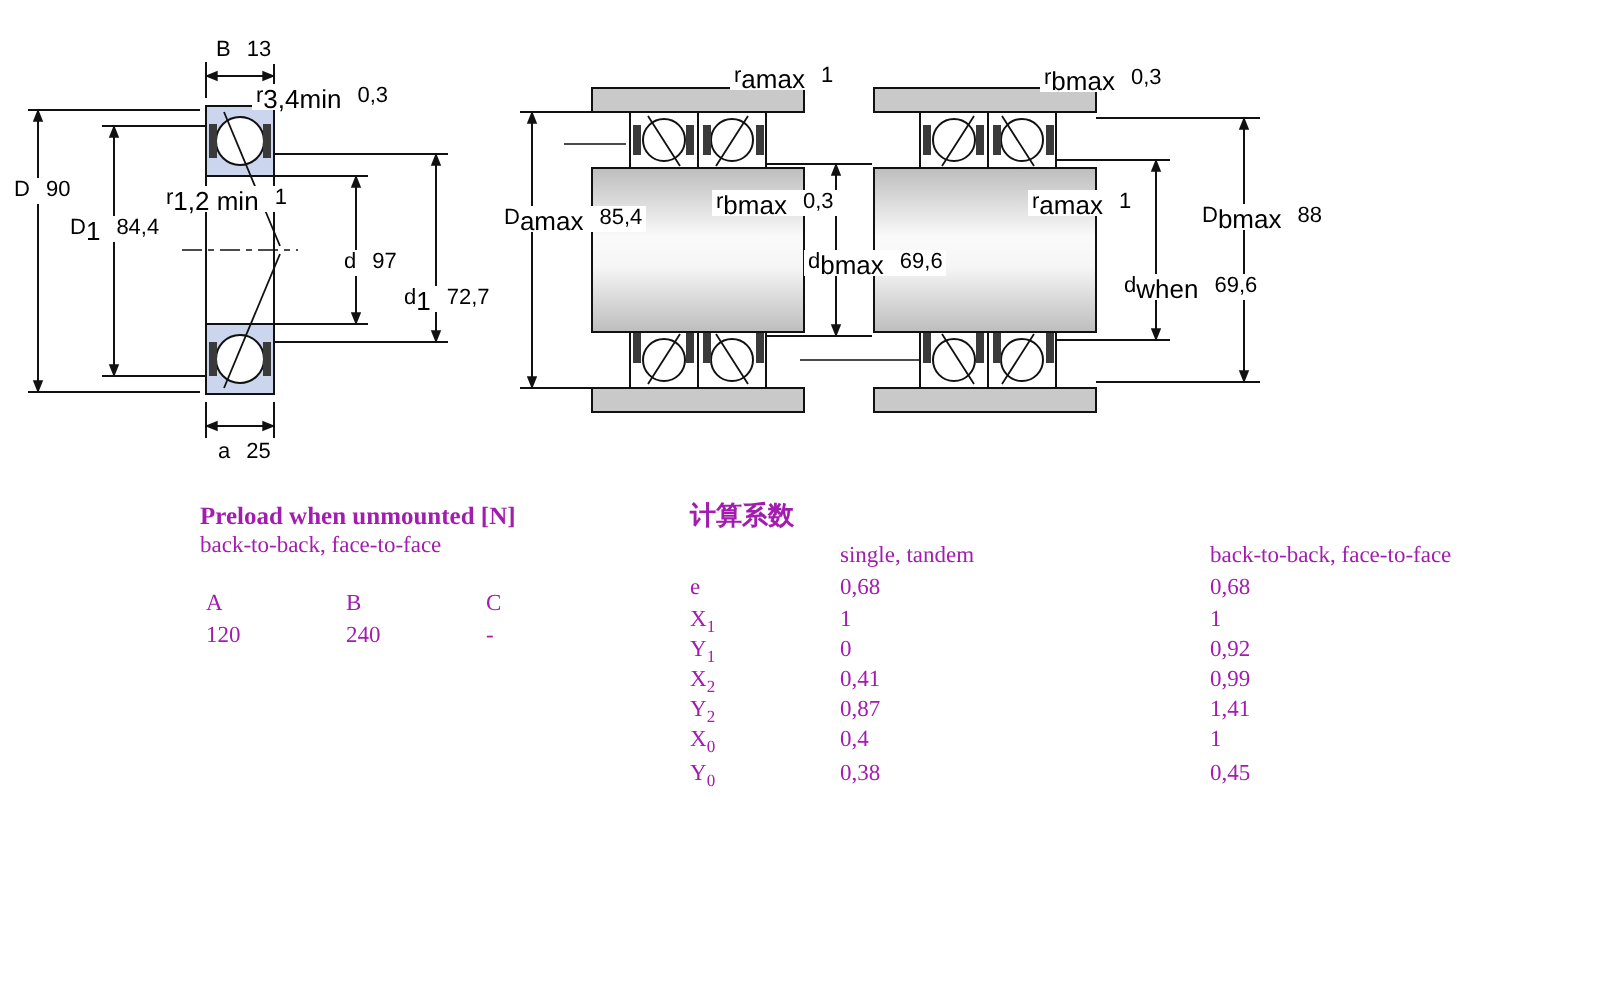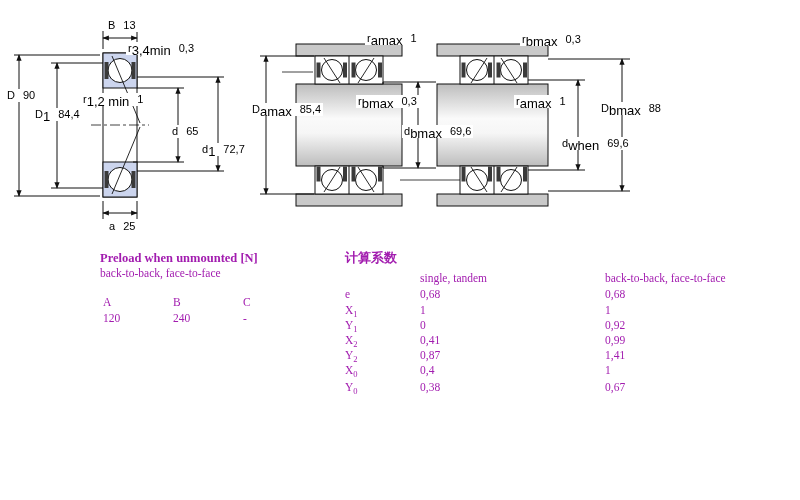--- a/index.html
+++ b/index.html
@@ -140,21 +140,21 @@
   <div class="dim" style="left:5px;top:89px">
     <span>D</span><sub></sub><span class="val">90</span>
   </div>
   <div class="dim" style="left:33px;top:108px">
     <span>D</span><sub>1</sub><span class="val">84,4</span>
   </div>
   <div class="dim" style="left:81px;top:93px">
     <span>r</span><sub>1,2 min</sub><span class="val">1</span>
   </div>
   <div class="dim" style="left:170px;top:125px">
-    <span>d</span><sub></sub><span class="val">65</span>
+    <span>d</span><sub></sub><span class="val">97</span>
   </div>
   <div class="dim" style="left:200px;top:143px">
     <span>d</span><sub>1</sub><span class="val">72,7</span>
   </div>
   <div class="dim" style="left:107px;top:220px">
     <span>a</span><sub></sub><span class="val">25</span>
   </div>
 
   <div class="dim" style="left:365px;top:32px">
     <span>r</span><sub>amax</sub><span class="val">1</span>
@@ -217,16 +217,16 @@
     <div class="tbl" style="left:345px;top:348px"><span>Y</span><sub>2</sub></div>
     <div class="tbl" style="left:420px;top:348px">0,87</div>
     <div class="tbl" style="left:605px;top:348px">1,41</div>
 
     <div class="tbl" style="left:345px;top:363px"><span>X</span><sub>0</sub></div>
     <div class="tbl" style="left:420px;top:363px">0,4</div>
     <div class="tbl" style="left:605px;top:363px">1</div>
 
     <div class="tbl" style="left:345px;top:380px"><span>Y</span><sub>0</sub></div>
     <div class="tbl" style="left:420px;top:380px">0,38</div>
-    <div class="tbl" style="left:605px;top:380px">0,67</div>
+    <div class="tbl" style="left:605px;top:380px">0,45</div>
   </div>
 
 </div>
 
 </body></html>

